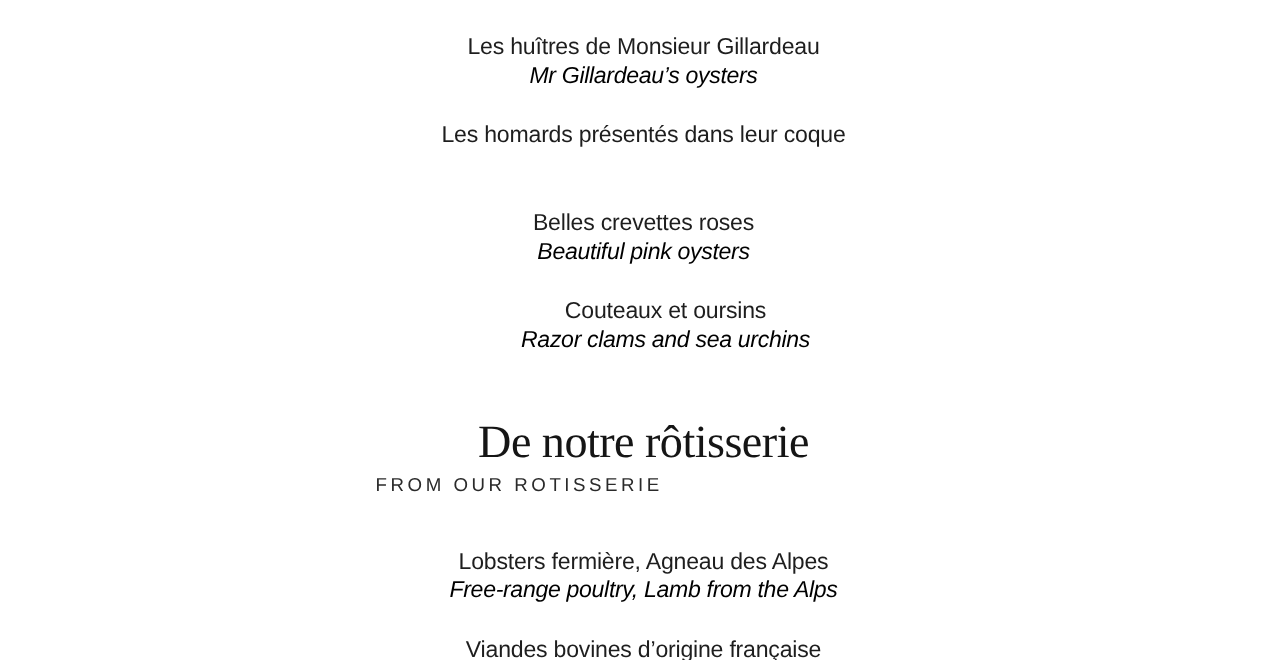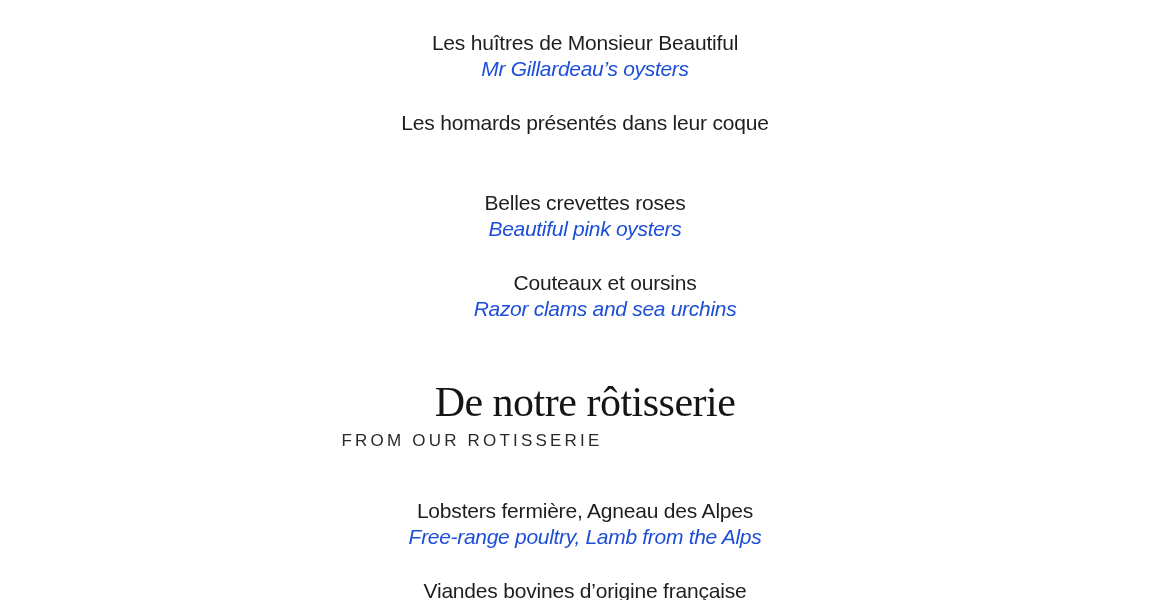--- a/index.html
+++ b/index.html
@@ -1,30 +1,30 @@
 <!DOCTYPE html>
 <html><head>
 <meta charset="utf-8">
 <style>
   html, body { margin: 0; padding: 0; background: #ffffff; }
   body { width: 1170px; height: 600px; overflow: hidden; position: relative; }
   .menu { position: absolute; left: 0; top: 0; width: 1170px; text-align: center; color: #1c1c1c; }
   .item { position: absolute; left: 0; width: 1170px; text-align: center; }
   .fr { font-family: "Liberation Sans", sans-serif; font-size: 21px; color: #1e1e1e; line-height: 26px; letter-spacing: -0.2px; }
-  .en { font-family: "Liberation Sans", sans-serif; font-style: italic; font-size: 21px; color: #1d4ed8; line-height: 26px; letter-spacing: -0.3px; }
+  .en { font-family: "Liberation Sans", sans-serif; font-style: italic; font-size: 21px; color: #000000; line-height: 26px; letter-spacing: -0.3px; }
   .section-title { position: absolute; left: 0; width: 1170px; text-align: center; font-family: "Liberation Serif", serif; font-size: 42px; color: #151515; line-height: 46px; letter-spacing: -0.5px; }
   .section-sub { position: absolute; left: 0; width: 944px; text-align: center; font-family: "Liberation Sans", sans-serif; font-size: 17px; letter-spacing: 3.2px; color: #2a2a2a; line-height: 20px; }
 </style>
 </head>
 <body>
 
 <div class="menu">
 
   <div class="item" style="top:30px;">
-    <div class="fr">Les huîtres de Monsieur Beautiful</div>
+    <div class="fr">Les huîtres de Monsieur Gillardeau</div>
     <div class="en">Mr Gillardeau’s oysters</div>
   </div>
 
   <div class="item" style="top:110px;">
     <div class="fr">Les homards présentés dans leur coque</div>
   </div>
 
   <div class="item" style="top:190px;">
     <div class="fr">Belles crevettes roses</div>
     <div class="en">Beautiful pink oysters</div>

